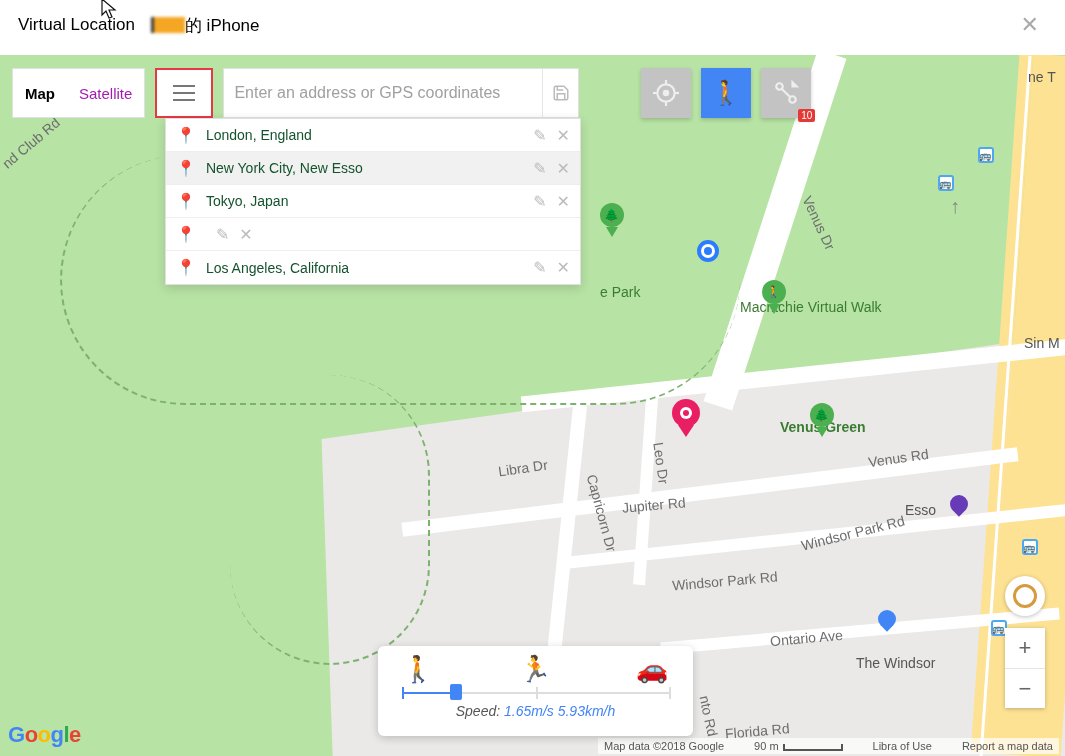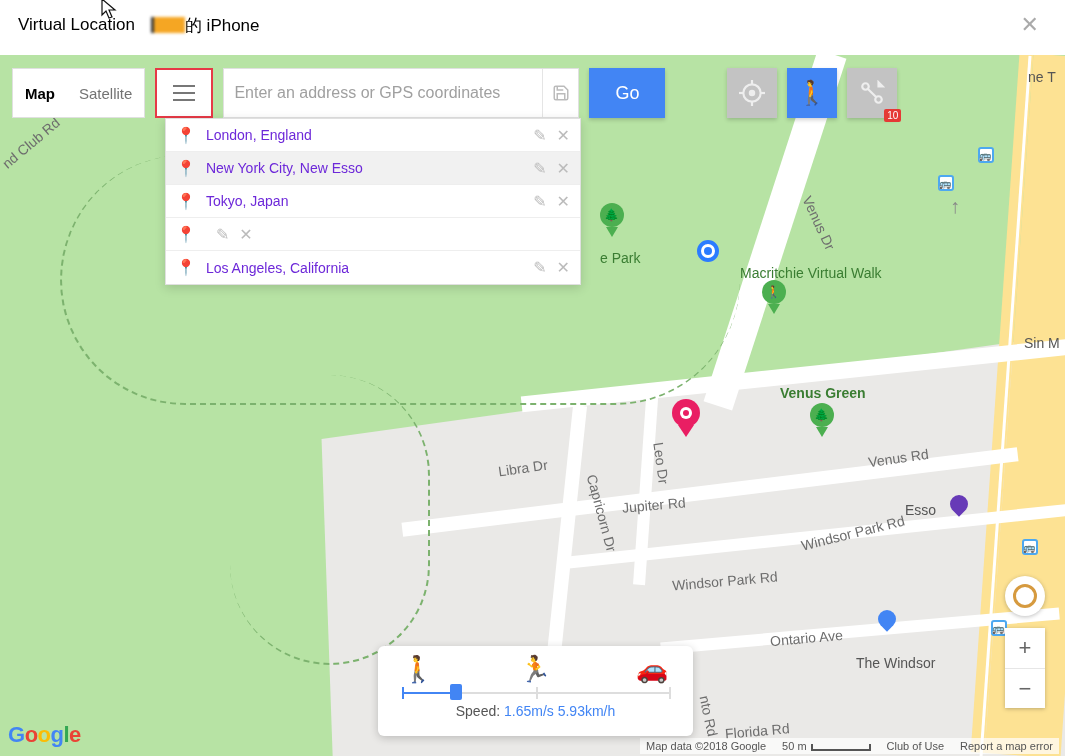--- a/index.html
+++ b/index.html
@@ -8,21 +8,21 @@
   
   .title-bar { display: flex; align-items: center; height: 50px; padding: 0 18px; }
   .title-text { font-size: 17px; color: #000; }
   .title-bar .spacer { flex: 1; }
   .close-x { font-size: 22px; color: #aaa; margin-right: 8px; cursor: pointer; }
   .cursor-icon { position: absolute; left: 100px; top: -2px; }
 
   
   .toolbar { position: absolute; top: 68px; left: 12px; display: flex; align-items: stretch; height: 50px; gap: 10px; z-index: 20; }
   .map-type { display: flex; border: 1px solid #e0e0e0; background: #fff; height: 50px; }
-  .map-type-btn { padding: 0 12px; display:flex; align-items:center; font-size: 15px; color: #737373; cursor: pointer; background:#fff; border:none; }
+  .map-type-btn { padding: 0 12px; display:flex; align-items:center; font-size: 15px; color: #a21caf; cursor: pointer; background:#fff; border:none; }
   .map-type-btn.active { font-weight: bold; color:#000; }
 
   .hamburger-box { border: 2px solid #e63946; width: 58px; height: 50px; display: flex; align-items: center; justify-content: center; background: #fff; cursor:pointer; }
   .hamburger-icon { width: 22px; height: 16px; display:flex; flex-direction:column; justify-content:space-between; }
   .hamburger-icon span { display:block; height:2px; background:#777; }
 
   .search-group { display:flex; border:1px solid #e0e0e0; background:#fff; width: 356px; height:50px; align-items:center; }
   .search-input { flex:1; border:none; outline:none; font-size:16px; padding:0 10px; color:#333; }
   .search-input::placeholder { color:#a0a0a0; }
   .save-icon-box { width:36px; display:flex; align-items:center; justify-content:center; border-left:1px solid #e5e5e5; height:100%; color:#bbb; cursor:pointer; }
@@ -35,32 +35,32 @@
   .sq-grey { background:#c3c3c3; color:#eee; }
   .sq-blue { background:#4285f4; color:#fff; }
   .badge { position:absolute; bottom:-4px; right:-4px; background:#e53935; color:#fff; font-size:10px; padding:1px 3px; border-radius:2px; }
   .sq-wrap { position:relative; }
 
   
   .history-dropdown { position:absolute; top:118px; left:165px; width:416px; background:#fff; border:1px solid #e0e0e0; box-shadow:0 3px 10px rgba(0,0,0,0.15); z-index:30; }
   .history-item { display:flex; align-items:center; height:33px; padding:0 10px; border-bottom:1px solid #eee; cursor:pointer; }
   .history-item.hovered { background:#f1f1f1; }
   .history-item .pin { color:#bbb; margin-right:10px; }
-  .history-item .lbl { flex:1; font-size:14px; color:#6d28d9; }
+  .history-item .lbl { flex:1; font-size:14px; color:#14532d; }
   .history-item .edit, .history-item .del { color:#bbb; margin-left:10px; cursor:pointer; font-size:16px; }
 
   
   .map-area { position:absolute; top:55px; left:0; right:0; bottom:0; background:#b7e3a4; overflow:hidden; }
   .green-zone { position:absolute; left:0; top:0; width:100%; height:100%; background:#b7e3a4; }
   .grey-zone { position:absolute; left:330px; top:320px; width:900px; height:500px; background:#eae9e7; transform:skewY(-6deg) rotate(-2deg); }
   .road { position:absolute; background:#fff; }
   .yellow-road { position:absolute; background:#fde293; }
 
   .map-label { position:absolute; font-size:14px; color:#6d6d6d; white-space:nowrap; }
-  .park-label { color:#3a7d32; font-weight:500; }
+  .park-label { color:#3a7d32; font-weight:500;margin-top:34px; }
   .poi-label { color:#555; }
 
   .tree-pin { width:24px; height:34px; position:absolute; }
   .tree-pin .circ { width:24px; height:24px; border-radius:50%; background:#4caf50; display:flex; align-items:center; justify-content:center; color:#fff; font-size:12px; }
   .tree-pin .pt { width:0; height:0; border-left:6px solid transparent; border-right:6px solid transparent; border-top:10px solid #4caf50; margin:0 auto; }
 
   .blue-loc { position:absolute; width:22px; height:22px; border-radius:50%; background:#fff; border:4px solid #2b7cff; }
   .blue-loc::after { content:''; position:absolute; left:3px; top:3px; width:8px; height:8px; border-radius:50%; background:#2b7cff; }
 
   .red-pin { position:absolute; width:28px; height:40px; }
@@ -82,26 +82,26 @@
   
   .speed-panel { position:absolute; left:378px; bottom:20px; width:315px; height:90px; background:#fff; border-radius:6px; box-shadow:0 2px 8px rgba(0,0,0,0.2); padding:8px 18px; z-index:15; }
   .speed-icons { display:flex; justify-content:space-between; align-items:center; padding:0 6px; }
   .speed-icons .ic { font-size:26px; color:#bbb; }
   .speed-icons .ic.active { color:#4285f4; }
   .speed-track { position:relative; height:8px; margin:4px 6px 6px; }
   .speed-track .line { position:absolute; left:0; right:0; top:3px; height:2px; background:#4285f4; }
   .speed-track .line-grey { position:absolute; left:20%; right:0; top:3px; height:2px; background:#ddd; }
   .speed-track .tick { position:absolute; top:-2px; width:2px; height:12px; background:#4285f4; }
   .speed-track .handle { position:absolute; top:-5px; width:12px; height:16px; background:#4285f4; left:18%; border-radius:2px; }
-  .speed-label { text-align:center; font-size:14px; }
+  .speed-label { text-align:center; font-size:14px;font-style:italic; }
   .speed-label .k { color:#555; }
   .speed-label .v { color:#4285f4; }
 
   
-  .attrib { position:absolute; bottom:2px; right:6px; font-size:11px; color:#555; background:rgba(255,255,255,0.7); padding:2px 6px; display:flex; gap:16px; z-index:12; align-items:center; }
+  .attrib { position:absolute; bottom:2px; right:6px; font-size:11px; color:#555; background:rgba(255,255,255,0.7); padding:2px 6px; display:flex; gap:30px; z-index:12; align-items:center; }
   .attrib span, .attrib a { color:#555; text-decoration:none; }
   .scale-bar { border-bottom:2px solid #555; border-left:2px solid #555; border-right:2px solid #555; width:60px; height:7px; display:inline-block; margin-left:4px; vertical-align:middle; }
 
   .google-logo { position:absolute; bottom:8px; left:8px; font-size:22px; font-weight:600; letter-spacing:-0.5px; z-index:12; }
   .google-logo .g1{color:#4285f4}.google-logo .g2{color:#ea4335}.google-logo .g3{color:#fbbc05}.google-logo .g4{color:#4285f4}.google-logo .g5{color:#34a853}.google-logo .g6{color:#ea4335}
 
   
   .zoom-ctrl { position:absolute; right:20px; bottom:48px; width:40px; background:#fff; box-shadow:0 1px 4px rgba(0,0,0,0.25); z-index:12; }
   .zoom-ctrl button { width:40px; height:40px; border:none; background:#fff; font-size:22px; color:#666; cursor:pointer; display:block; }
   .zoom-ctrl button + button { border-top:1px solid #e6e6e6; }
@@ -212,23 +212,23 @@
     <button>+</button>
     <button>−</button>
   </div>
 
   <div class="google-logo">
     <span class="g1">G</span><span class="g2">o</span><span class="g3">o</span><span class="g4">g</span><span class="g5">l</span><span class="g6">e</span>
   </div>
 
   <div class="attrib">
     <span>Map data ©2018 Google</span>
-    <span><span>50 m</span><span class="scale-bar"></span></span>
-    <a href="#">Club of Use</a>
-    <a href="#">Report a map error</a>
+    <span><span>90 m</span><span class="scale-bar"></span></span>
+    <a href="#">Libra of Use</a>
+    <a href="#">Report a map data</a>
   </div>
 
   <div class="speed-panel">
     <div class="speed-icons">
       <span class="ic active">🚶</span>
       <span class="ic">🏃</span>
       <span class="ic">🚗</span>
     </div>
     <div class="speed-track">
       <div class="line"></div>
@@ -263,21 +263,20 @@
     <input class="search-input" placeholder="Enter an address or GPS coordinates" style="">
     <div class="save-icon-box">
       <svg width="18" height="18" viewBox="0 0 24 24" fill="none" stroke="#bbb" stroke-width="2">
           <path d="M19 21H5a2 2 0 0 1-2-2V5a2 2 0 0 1 2-2h11l5 5v11a2 2 0 0 1-2 2z"></path>
           <polyline points="17 21 17 13 7 13 7 21"></polyline>
           <polyline points="7 3 7 8 15 8"></polyline>
         </svg>
     </div>
   </div>
 
-  <button class="go-btn">Go</button>
   <div class="toolbar-gap"></div>
 
   <div class="sq-btn sq-grey">
     <svg width="26" height="26" viewBox="0 0 24 24" fill="none" stroke="#eee" stroke-width="2">
         <circle cx="12" cy="12" r="8"></circle>
         <circle cx="12" cy="12" r="2" fill="#eee"></circle>
         <line x1="12" y1="0" x2="12" y2="4"></line>
         <line x1="12" y1="20" x2="12" y2="24"></line>
         <line x1="0" y1="12" x2="4" y2="12"></line>
         <line x1="20" y1="12" x2="24" y2="12"></line>

